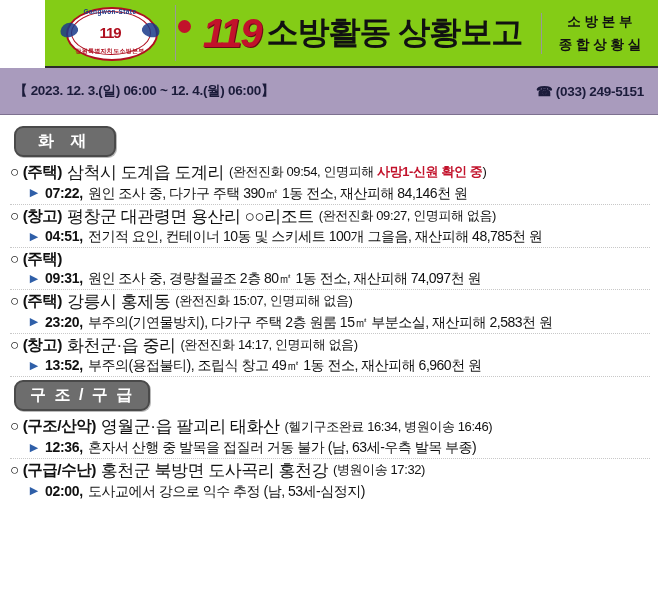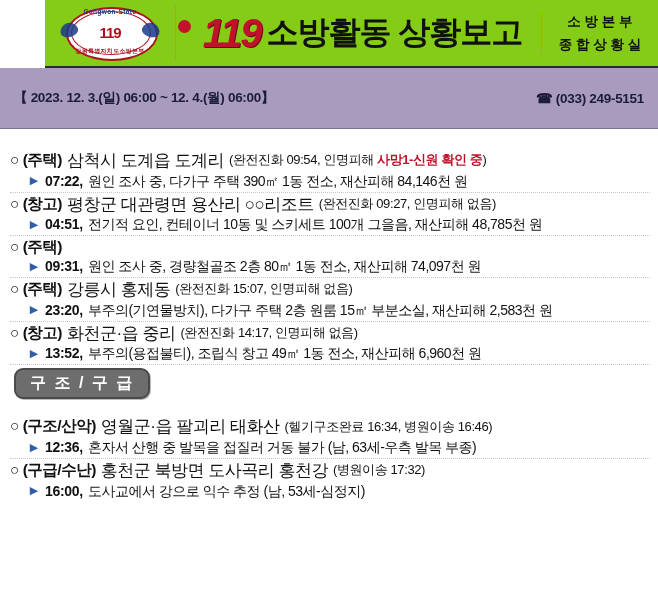--- a/index.html
+++ b/index.html
@@ -76,38 +76,38 @@
   .org-cell{
     width:116px;border-left:1px solid #999;
     display:flex;flex-direction:column;align-items:center;justify-content:center;
     gap:5px;font-size:13.5px;font-weight:bold;color:#111;
   }
 
   
   .period-bar{
     height:30px;background:#a99bbd;
     display:flex;align-items:center;justify-content:space-between;
-    padding:15px 14px;border-bottom:1px solid #7d7190;
+    padding:8px 14px;border-bottom:1px solid #7d7190;
   }
   .period-text{font-size:13.5px;font-weight:bold;color:#1b1b3a;letter-spacing:-.3px;}
   .period-tel{font-size:13.5px;font-weight:bold;color:#1b1b3a;letter-spacing:-.3px;}
 
   
   .body{padding:8px 0 0 0;}
 
   .section-title{
     display:inline-block;margin:3px 0 4px 14px;
     background:#6d6d6d;color:#ffffff;
     border:2px solid #4a4a4a;border-radius:9px;
     padding:3px 22px;font-size:16px;font-weight:bold;letter-spacing:6px;
     box-shadow:1px 1px 0 #bbb;
   }
   .section-title.wide{letter-spacing:2px;padding:3px 14px;}
 
-  .entry{margin:12px 0 0 10px;}
+  .entry{margin:0 0 0 10px;}
   .ev-line{
     display:flex;align-items:flex-start;gap:5px;
     padding:2px 0 1px 0;line-height:1.15;
   }
   .ev-cat{font-size:15.5px;font-weight:bold;color:#111;letter-spacing:-.5px;white-space:nowrap;}
   .ev-place{font-size:17px;font-weight:normal;color:#111;letter-spacing:-.5px;white-space:nowrap;}
   .ev-note{font-size:13px;color:#111;letter-spacing:-.4px;align-self:center;white-space:nowrap;}
   .ev-note .red{color:#c2122b;font-weight:bold;}
 
   .det-line{
@@ -154,20 +154,21 @@
   </div>
 
   <div class="period-bar">
     <div class="period-text">【 2023. 12. 3.(일) 06:00 ~ 12. 4.(월) 06:00】</div>
     <div class="period-tel">☎ (033) 249-5151</div>
   </div>
 
   <div class="body">
 
     
+    <div class="section-title">화   재</div>
 
     <div class="entry">
 
       <div class="ev-line">
         <span class="ev-cat">○ (주택)</span>
         <span class="ev-place">삼척시 도계읍 도계리</span>
         <span class="ev-note"><span>(완전진화 09:54, 인명피해 </span><span class="red">사망1-신원 확인 중</span><span>)</span></span>
       </div>
       <div class="det-line">
         <span class="tri">▶</span>
@@ -234,19 +235,19 @@
         <span class="det-text">혼자서 산행 중 발목을 접질러 거동 불가 (남, 63세-우측 발목 부종)</span>
       </div>
 
       <div class="ev-line">
         <span class="ev-cat">○ (구급/수난)</span>
         <span class="ev-place">홍천군 북방면 도사곡리 홍천강</span>
         <span class="ev-note">(병원이송 17:32)</span>
       </div>
       <div class="det-line no-line">
         <span class="tri">▶</span>
-        <span class="det-time">16:00,</span>
+        <span class="det-time">02:00,</span>
         <span class="det-text">도사교에서 강으로 익수 추정 (남, 53세-심정지)</span>
       </div>
     </div>
 
   </div>
 </div>
 
 </body></html>

